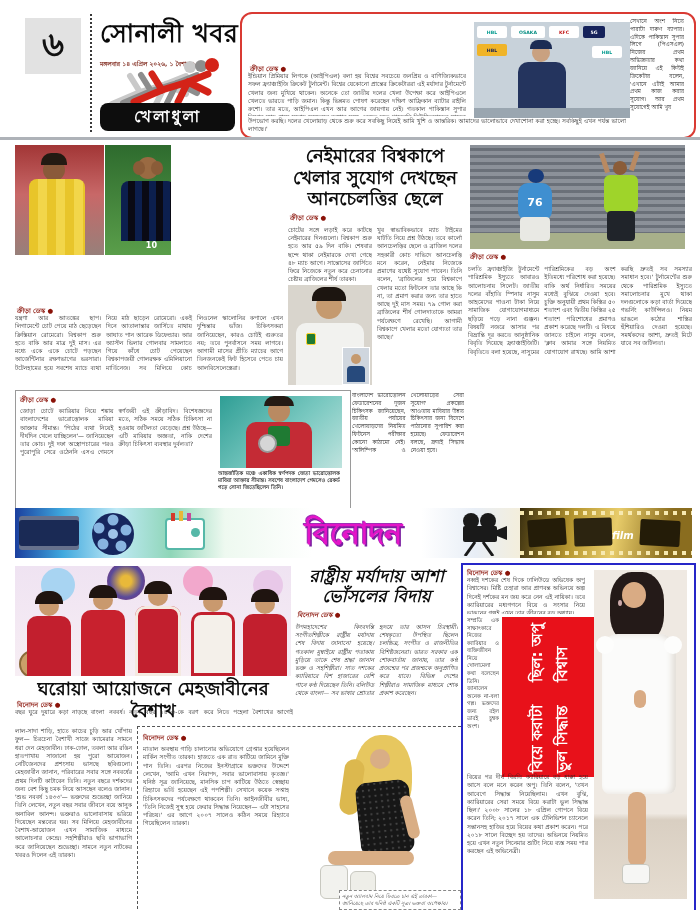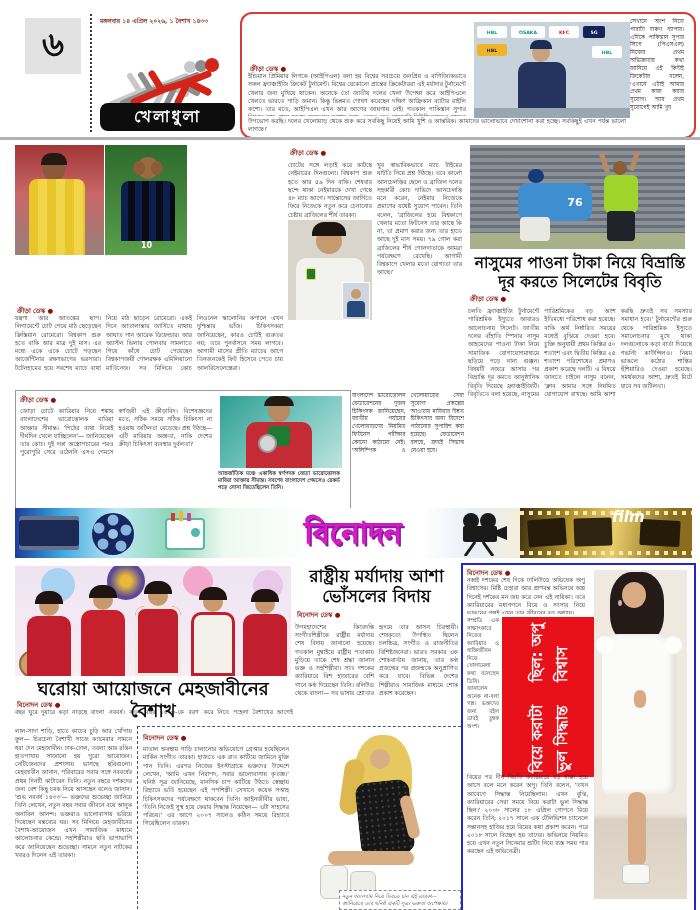--- a/index.html
+++ b/index.html
@@ -23,20 +23,21 @@
 
 <div class="page">
 
   <div class="abs" style="left:25px;top:18px;width:56px;height:56px;background:#e2e2e2;
        display:flex;align-items:center;justify-content:center;">
     <span style="font-size:34px;font-weight:bold;color:#111;">৬</span>
   </div>
   <div class="abs dotline" style="left:90px;top:14px;height:118px;"></div>
 
   <div class="abs" style="left:100px;top:14px;width:140px;">
+    <div style="font-size:25px;font-weight:bold;color:#0a0a0a;letter-spacing:0.5px;">সোনালী খবর</div>
     <div style="font-size:6px;color:#7a1f12;font-weight:bold;margin-top:2px;">মঙ্গলবার ১৪ এপ্রিল ২০২৬, ১ বৈশাখ ১৪৩৩</div>
   </div>
 
   <svg class="abs" style="left:100px;top:56px;" width="136" height="50" viewBox="0 0 136 50">
     <g stroke="#c9c9c9" stroke-width="6" stroke-linecap="round" fill="none" transform="translate(-22,2)">
       <circle cx="112" cy="9" r="6" fill="#c9c9c9" stroke="none"></circle>
       <path d="M34 46 L62 34 L88 26 L108 18"></path>
         <path d="M62 34 L52 18 M88 26 L78 46 M88 26 L108 36"></path>
     </g>
     <g stroke="#8d8d8d" stroke-width="6" stroke-linecap="round" fill="none" transform="translate(-11,1)">
@@ -78,33 +79,34 @@
 
   <div class="abs" style="left:0;top:137px;width:700px;height:3px;background:#aeb2b8;"></div>
 
   <div class="abs" style="left:15px;top:145px;width:268px;height:110px;display:flex;gap:1px;">
     <div class="photo" style="width:89px;height:110px;background:linear-gradient(180deg,#a23636,#c86868 45%,#97807a);">
       <div class="abs" style="left:28px;top:14px;width:22px;height:22px;border-radius:50%;background:#8a5a3a;"></div>
       <div class="abs" style="left:26px;top:8px;width:26px;height:12px;border-radius:10px 10px 0 0;background:#241a12;"></div>
       <div class="abs" style="left:14px;top:34px;width:56px;height:76px;border-radius:8px 8px 0 0;
            background:repeating-linear-gradient(90deg,#e8c52a 0 9px,#f2d64a 9px 18px);"></div>
     </div>
-    <div class="photo" style="width:82px;height:110px;background:linear-gradient(180deg,#2e6b2e,#5a9e4a);">
+    <div class="photo" style="width:66px;height:110px;background:linear-gradient(180deg,#2e6b2e,#5a9e4a);text-align:right;">
       <div class="abs" style="left:32px;top:12px;width:22px;height:22px;border-radius:50%;background:#9a6a42;"></div>
       <div class="abs" style="left:28px;top:16px;width:12px;height:14px;border-radius:50%;background:#8a5c38;"></div>
       <div class="abs" style="left:46px;top:16px;width:12px;height:14px;border-radius:50%;background:#8a5c38;"></div>
       <div class="abs" style="left:16px;top:36px;width:54px;height:60px;border-radius:8px 8px 0 0;
            background:repeating-linear-gradient(90deg,#0c1f4e 0 7px,#0a0a14 7px 14px);"></div>
       <div class="abs" style="left:36px;top:96px;width:16px;height:10px;color:#fff;font-size:8px;font-weight:bold;">10</div>
     </div>
   </div>
   <div class="abs by" style="left:17px;top:306px;">ক্রীড়া ডেস্ক ●</div>
   <div class="abs bt cols3" style="left:15px;top:314px;width:268px;height:72px;">যন্ত্রণা আর আতঙ্কের ছাপ। লিগামেন্টে চোট পেয়ে মাঠ ছেড়েছেন ক্রিস্তিয়ান রোমেরো। বিশ্বকাপ শুরু হতে বাকি আর মাত্র দুই মাস। এর মধ্যে একে একে চোটে পড়ছেন আর্জেন্টিনার রক্ষণভাগের ভরসারা। টটেনহামের হয়ে সবশেষ ম্যাচে ব্যথা নিয়ে মাঠ ছাড়েন রোমেরো। একই দিনে আতালান্তার জার্সিতে মাথায় আঘাত পান আরেক ডিফেন্ডার। আর অ্যাস্টন ভিলার গোলবার সামলাতে গিয়ে কাঁধে চোট পেয়েছেন বিশ্বকাপজয়ী গোলরক্ষক এমিলিয়ানো মার্তিনেজ। সব মিলিয়ে কোচ লিওনেল স্কালোনির কপালে এখন দুশ্চিন্তার ভাঁজ। চিকিৎসকরা জানিয়েছেন, কারও চোটই গুরুতর নয়; তবে পুনর্বাসনে সময় লাগবে। আগামী মাসের প্রীতি ম্যাচের আগে তিনজনকেই ফিট হিসেবে পেতে চায় আলবিসেলেস্তেরা।</div>
 
   <div class="abs" style="left:288px;top:145px;width:174px;height:244px;">
+    <div class="hl" style="font-size:18px;">নেইমারের বিশ্বকাপে খেলার সুযোগ দেখছেন আনচেলত্তির ছেলে</div>
     <div class="by" style="margin:3px 0 2px 2px;">ক্রীড়া ডেস্ক ●</div>
     <div style="display:flex;gap:5px;">
       <div style="width:84px;">
         <div class="bt" style="height:56px;">চোটের সঙ্গে লড়াই করে কাটছে নেইমারের দিনগুলো। বিশ্বকাপ শুরু হতে আর ৫৯ দিন বাকি। শেষবার ছন্দে থাকা নেইমারকে দেখা গেছে ৪৮ ম্যাচ আগে। সান্তোসের জার্সিতে ফিরে নিজেকে নতুন করে চেনানোর চেষ্টায় ব্রাজিলের শীর্ষ তারকা।</div>
         <div class="photo" style="width:84px;height:100px;background:#d9d5cd;margin-top:3px;">
           <div class="abs" style="left:28px;top:8px;width:26px;height:26px;border-radius:50%;background:#c59a6f;"></div>
           <div class="abs" style="left:24px;top:2px;width:34px;height:14px;border-radius:12px 12px 0 0;background:#1c1510;"></div>
           <div class="abs" style="left:8px;top:38px;width:68px;height:62px;border-radius:10px 10px 0 0;background:#f2f2ef;"></div>
           <div class="abs" style="left:18px;top:48px;width:8px;height:10px;background:#1f7a33;border:1px solid #ffd633;border-radius:2px;"></div>
           <div class="abs" style="left:54px;top:62px;width:26px;height:36px;background:#cfd6de;border:1px solid #fff;">
@@ -116,29 +118,28 @@
       <div class="bt" style="width:85px;height:166px;">খুব স্বাভাবিকভাবে ম্যাচ টাইমের ঘাটতি নিয়ে প্রশ্ন উঠছে। তবে কার্লো আনচেলত্তির ছেলে ও ব্রাজিল দলের সহকারী কোচ দাভিদে আনচেলত্তি মনে করেন, নেইমার নিজেকে প্রমাণের যথেষ্ট সুযোগ পাবেন। তিনি বলেন, 'ব্রাজিলের হয়ে বিশ্বকাপে খেলার মতো ফিটনেস তার আছে কি না, তা প্রমাণ করার জন্য তার হাতে আছে দুই মাস সময়। ৭৯ গোল করা ব্রাজিলের শীর্ষ গোলদাতাকে আমরা পর্যবেক্ষণে রেখেছি। আগামী বিশ্বকাপে খেলার মতো যোগ্যতা তার আছে।'</div>
     </div>
   </div>
 
   <div class="abs" style="left:468px;top:145px;width:224px;height:360px;">
     <div class="photo" style="width:215px;height:104px;margin-left:2px;
          background:repeating-linear-gradient(0deg,rgba(40,45,55,0.30) 0 3px,rgba(255,255,255,0.04) 3px 7px),#878d95;">
       <div class="abs" style="left:0;bottom:0;width:100%;height:16px;background:#a8b08a;"></div>
       <div class="abs" style="left:58px;top:24px;width:16px;height:14px;border-radius:50%;background:#173a7a;"></div>
       <div class="abs" style="left:48px;top:38px;width:34px;height:38px;border-radius:10px;background:#3f8fd0;
-           display:flex;align-items:center;justify-content:center;color:#fff;font-weight:bold;font-size:11px;padding-left:40px;">76</div>
+           display:flex;align-items:center;justify-content:center;color:#fff;font-weight:bold;font-size:11px;">76</div>
       <div class="abs" style="left:50px;top:72px;width:30px;height:24px;background:#e9e9e4;border-radius:4px;"></div>
       <div class="abs" style="left:143px;top:16px;width:14px;height:14px;border-radius:50%;background:#8a5c38;"></div>
       <div class="abs" style="left:132px;top:8px;width:5px;height:20px;background:#b98a62;transform:rotate(-18deg);"></div>
       <div class="abs" style="left:162px;top:6px;width:5px;height:20px;background:#b98a62;transform:rotate(18deg);"></div>
       <div class="abs" style="left:134px;top:30px;width:34px;height:38px;border-radius:6px;background:#9fd42a;"></div>
       <div class="abs" style="left:137px;top:66px;width:28px;height:30px;background:#20242a;border-radius:4px;"></div>
     </div>
-    <div class="hl" style="font-size:15.5px;margin-top:5px;">নাসুমের পাওনা টাকা নিয়ে বিভ্রান্তি দূর করতে সিলেটের বিবৃতি</div>
     <div class="by" style="margin:3px 0 2px 2px;">ক্রীড়া ডেস্ক ●</div>
     <div class="bt cols3" style="height:198px;">চলতি ফ্র্যাঞ্চাইজি টুর্নামেন্টে পারিশ্রমিক ইস্যুতে আবারও আলোচনায় সিলেট। জাতীয় দলের বাঁহাতি স্পিনার নাসুম আহমেদের পাওনা টাকা নিয়ে সামাজিক যোগাযোগমাধ্যমে ছড়িয়ে পড়ে নানা গুঞ্জন। বিষয়টি নজরে আসার পর বিভ্রান্তি দূর করতে আনুষ্ঠানিক বিবৃতি দিয়েছে ফ্র্যাঞ্চাইজিটি। বিবৃতিতে বলা হয়েছে, নাসুমের পারিশ্রমিকের বড় অংশ ইতিমধ্যে পরিশোধ করা হয়েছে। বাকি অর্থ নির্ধারিত সময়ের মধ্যেই বুঝিয়ে দেওয়া হবে। চুক্তি অনুযায়ী প্রথম কিস্তির ৫০ শতাংশ এবং দ্বিতীয় কিস্তির ২৫ শতাংশ পরিশোধের প্রমাণও প্রকাশ করেছে দলটি। এ বিষয়ে জানতে চাইলে নাসুম বলেন, 'ক্লাব আমার সঙ্গে নিয়মিত যোগাযোগ রাখছে। আমি আশা করছি দ্রুতই সব সমস্যার সমাধান হবে।' টুর্নামেন্টের শুরু থেকে পারিশ্রমিক ইস্যুতে সমালোচনার মুখে থাকা দলগুলোকে কড়া বার্তা দিয়েছে গভর্নিং কাউন্সিলও। নিয়ম ভাঙলে কঠোর শাস্তির হুঁশিয়ারিও দেওয়া হয়েছে। সমর্থকদের আশা, দ্রুতই মিটে যাবে সব জটিলতা।</div>
   </div>
 
   <div class="abs" style="left:15px;top:390px;width:330px;height:113px;border:1px solid #9a9a9a;padding:2px;">
     <div class="abs" style="left:4px;top:2px;width:192px;">
       <div class="by" style="margin:2px 0 1px 0;">ক্রীড়া ডেস্ক ●</div>
       <div class="bt cols2" style="height:64px;">জোড়া চোটে ক্যারিয়ার নিয়ে শঙ্কায় বাংলাদেশের ভারোত্তোলক মাবিয়া আক্তার সীমান্ত। 'পিঠের ব্যথা নিয়েই দীর্ঘদিন খেলে যাচ্ছিলেন'— জানিয়েছেন তার কোচ। দুই দফা অস্ত্রোপচারের পরও পুরোপুরি সেরে ওঠেননি এসএ গেমসে স্বর্ণজয়ী এই ক্রীড়াবিদ। বিশেষজ্ঞদের মতে, সঠিক সময়ে সঠিক চিকিৎসা না হওয়ায় জটিলতা বেড়েছে। প্রশ্ন উঠছে— এটি মাবিয়ার অজ্ঞতা, নাকি দেশের ক্রীড়া চিকিৎসা ব্যবস্থার দুর্বলতা?</div>
     </div>
     <div class="abs photo" style="left:202px;top:3px;width:122px;height:72px;
@@ -184,21 +185,21 @@
     </svg>
     <div class="abs" style="left:505px;top:0;width:172px;height:50px;overflow:hidden;
          background:linear-gradient(100deg,#3a2f10,#b5952f 30%,#e8cc6a 55%,#8a6d1f 85%);">
       <div class="abs" style="left:0;top:3px;width:100%;height:4px;
            background:repeating-linear-gradient(90deg,#f7e9b0 0 4px,transparent 4px 9px);"></div>
       <div class="abs" style="left:0;bottom:3px;width:100%;height:4px;
            background:repeating-linear-gradient(90deg,#f7e9b0 0 4px,transparent 4px 9px);"></div>
       <div class="abs" style="left:8px;top:11px;width:38px;height:27px;background:#241c08;border-radius:2px;transform:rotate(-4deg);"></div>
       <div class="abs" style="left:54px;top:10px;width:38px;height:28px;background:#2c2410;border-radius:2px;transform:rotate(-2deg);"></div>
       <div class="abs" style="left:120px;top:12px;width:40px;height:26px;background:#241c08;border-radius:2px;transform:rotate(3deg);"></div>
-      <div class="abs" style="left:92px;top:0;color:#fff;font-size:15px;font-style:italic;font-weight:bold;">film</div>
+      <div class="abs" style="left:92px;top:22px;color:#fff;font-size:10px;font-style:italic;font-weight:bold;">film</div>
     </div>
   </div>
 
   <div class="abs photo" style="left:15px;top:566px;width:276px;height:110px;
        background:linear-gradient(180deg,#efe3f2,#f7eef4);">
     <div class="abs" style="left:26px;top:2px;width:34px;height:34px;border-radius:50%;background:#a8d4f2;"></div>
     <div class="abs" style="left:92px;top:-4px;width:38px;height:38px;border-radius:50%;
          background:radial-gradient(circle,#e8b93a 20%,#5a4a9a 60%,#8a2a6a 100%);"></div>
     <div class="abs" style="left:168px;top:0;width:30px;height:30px;border-radius:50%;background:#f2a8cc;"></div>
     <div class="abs" style="left:238px;top:4px;width:30px;height:30px;border-radius:50%;background:#e8c8e8;"></div>
@@ -231,21 +232,21 @@
       <div class="fig-head" style="left:14px;top:0;width:20px;height:20px;"></div>
       <div class="abs" style="left:10px;top:-5px;width:28px;height:13px;border-radius:12px 12px 0 0;background:#1f1410;"></div>
       <div class="abs" style="left:2px;top:20px;width:44px;height:62px;border-radius:10px 10px 0 0;background:#c21f2e;"></div>
     </div>
   </div>
   <div class="abs hl" style="left:15px;top:678px;width:276px;font-size:18px;">ঘরোয়া আয়োজনে মেহজাবীনের বৈশাখ</div>
   <div class="abs by" style="left:17px;top:700px;">বিনোদন ডেস্ক ●</div>
   <div class="abs bt cols3" style="left:15px;top:708px;width:278px;height:16px;">বছর ঘুরে দুয়ারে কড়া নাড়ছে বাংলা নববর্ষ। নতুন বছর ১৪৩৩-কে বরণ করে নিতে পহেলা বৈশাখের আগেই ঘরোয়া আয়োজনে মেতে উঠলেন ছোট পর্দার জনপ্রিয় অভিনেত্রী মেহজাবীন চৌধুরী। বৈশাখী সাজে বন্ধু ও সহশিল্পীদের নিয়ে উৎসবে হাজির হন তিনি।</div>
   <div class="abs bt" style="left:15px;top:727px;width:117px;height:178px;">লাল-সাদা শাড়ি, হাতে কাচের চুড়ি আর খোঁপায় ফুল— চিরচেনা বৈশাখী সাজে ক্যামেরার সামনে ধরা দেন মেহজাবীন। ঢাক-ঢোল, তবলা আর রঙিন হাতপাখায় সাজানো হয় পুরো আয়োজন। নেটিজেনদের প্রশংসায় ভাসছে ছবিগুলো। মেহজাবীন জানান, পরিবারের সবার সঙ্গে নববর্ষের প্রথম দিনটি কাটাবেন তিনি। নতুন বছরে দর্শকদের জন্য বেশ কিছু চমক নিয়ে আসছেন বলেও জানান। 'শুভ নববর্ষ ১৪৩৩'— ভক্তদের শুভেচ্ছা জানিয়ে তিনি লেখেন, নতুন বছর সবার জীবনে বয়ে আনুক অনাবিল আনন্দ। ভক্তরাও ভালোবাসায় ভরিয়ে দিয়েছেন মন্তব্যের ঘর। সব মিলিয়ে মেহজাবীনের বৈশাখ-আয়োজন এখন সামাজিক মাধ্যমে আলোচনার কেন্দ্রে। সহশিল্পীরাও ছবি ভাগাভাগি করে জানিয়েছেন শুভেচ্ছা। সামনে নতুন নাটকের খবরও দিলেন এই তারকা।</div>
 
-  <div class="abs" style="left:295px;top:566px;width:163px;height:156px;">
+  <div class="abs" style="left:295px;top:566px;width:163px;height:156px;font-style:italic;">
     <div class="hl" style="font-size:17px;">রাষ্ট্রীয় মর্যাদায় আশা ভোঁসলের বিদায়</div>
     <div class="by" style="margin:3px 0 2px 2px;">বিনোদন ডেস্ক ●</div>
     <div class="bt cols2" style="height:100px;">উপমহাদেশের কিংবদন্তি সংগীতশিল্পীকে রাষ্ট্রীয় মর্যাদায় শেষ বিদায় জানানো হয়েছে। গতকাল মুম্বাইয়ে রাষ্ট্রীয় পতাকায় মুড়িয়ে তাকে শেষ শ্রদ্ধা জানান ভক্ত ও সহশিল্পীরা। সাত দশকের ক্যারিয়ারে বিশ হাজারের বেশি গানে কণ্ঠ দিয়েছেন তিনি। বলিউড থেকে বাংলা— সব ভাষার শ্রোতার হৃদয়ে তার আসন চিরস্থায়ী। শেষকৃত্যে উপস্থিত ছিলেন চলচ্চিত্র, সংগীত ও রাজনীতির বিশিষ্টজনেরা। ভারত সরকার এক শোকবার্তায় জানায়, তার কণ্ঠ প্রজন্মের পর প্রজন্মকে অনুপ্রাণিত করে যাবে। বিভিন্ন দেশের শিল্পীরাও সামাজিক মাধ্যমে শোক প্রকাশ করেছেন।</div>
   </div>
 
   <div class="abs" style="left:137px;top:726px;width:319px;height:178px;border:1.5px dashed #555;padding:4px;background:#fff;">
     <div class="abs" style="left:5px;top:4px;width:146px;">
       <div class="by" style="margin:2px 0 1px 0;">বিনোদন ডেস্ক ●</div>
       <div class="bt" style="height:104px;">মাতাল অবস্থায় গাড়ি চালানোর অভিযোগে গ্রেপ্তার হয়েছিলেন মার্কিন সংগীত তারকা। হাজতে এক রাত কাটিয়ে জামিনে মুক্তি পান তিনি। এরপর নিজের ইনস্টাগ্রামে ভক্তদের উদ্দেশে লেখেন, 'আমি এখন নিরাপদ, সবার ভালোবাসায় কৃতজ্ঞ।' ঘনিষ্ঠ সূত্র জানিয়েছে, মানসিক চাপ কাটিয়ে উঠতে স্বেচ্ছায় রিহ্যাবে ভর্তি হয়েছেন এই পপশিল্পী। সেখানে কয়েক সপ্তাহ চিকিৎসকদের পর্যবেক্ষণে থাকবেন তিনি। আইনজীবীর ভাষ্য, 'তিনি নিজেই সুস্থ হয়ে ফেরার সিদ্ধান্ত নিয়েছেন— এটা সাহসের পরিচয়।' এর আগে ২০০৭ সালেও কঠিন সময়ে রিহ্যাবে গিয়েছিলেন তারকা।</div>
     </div>

